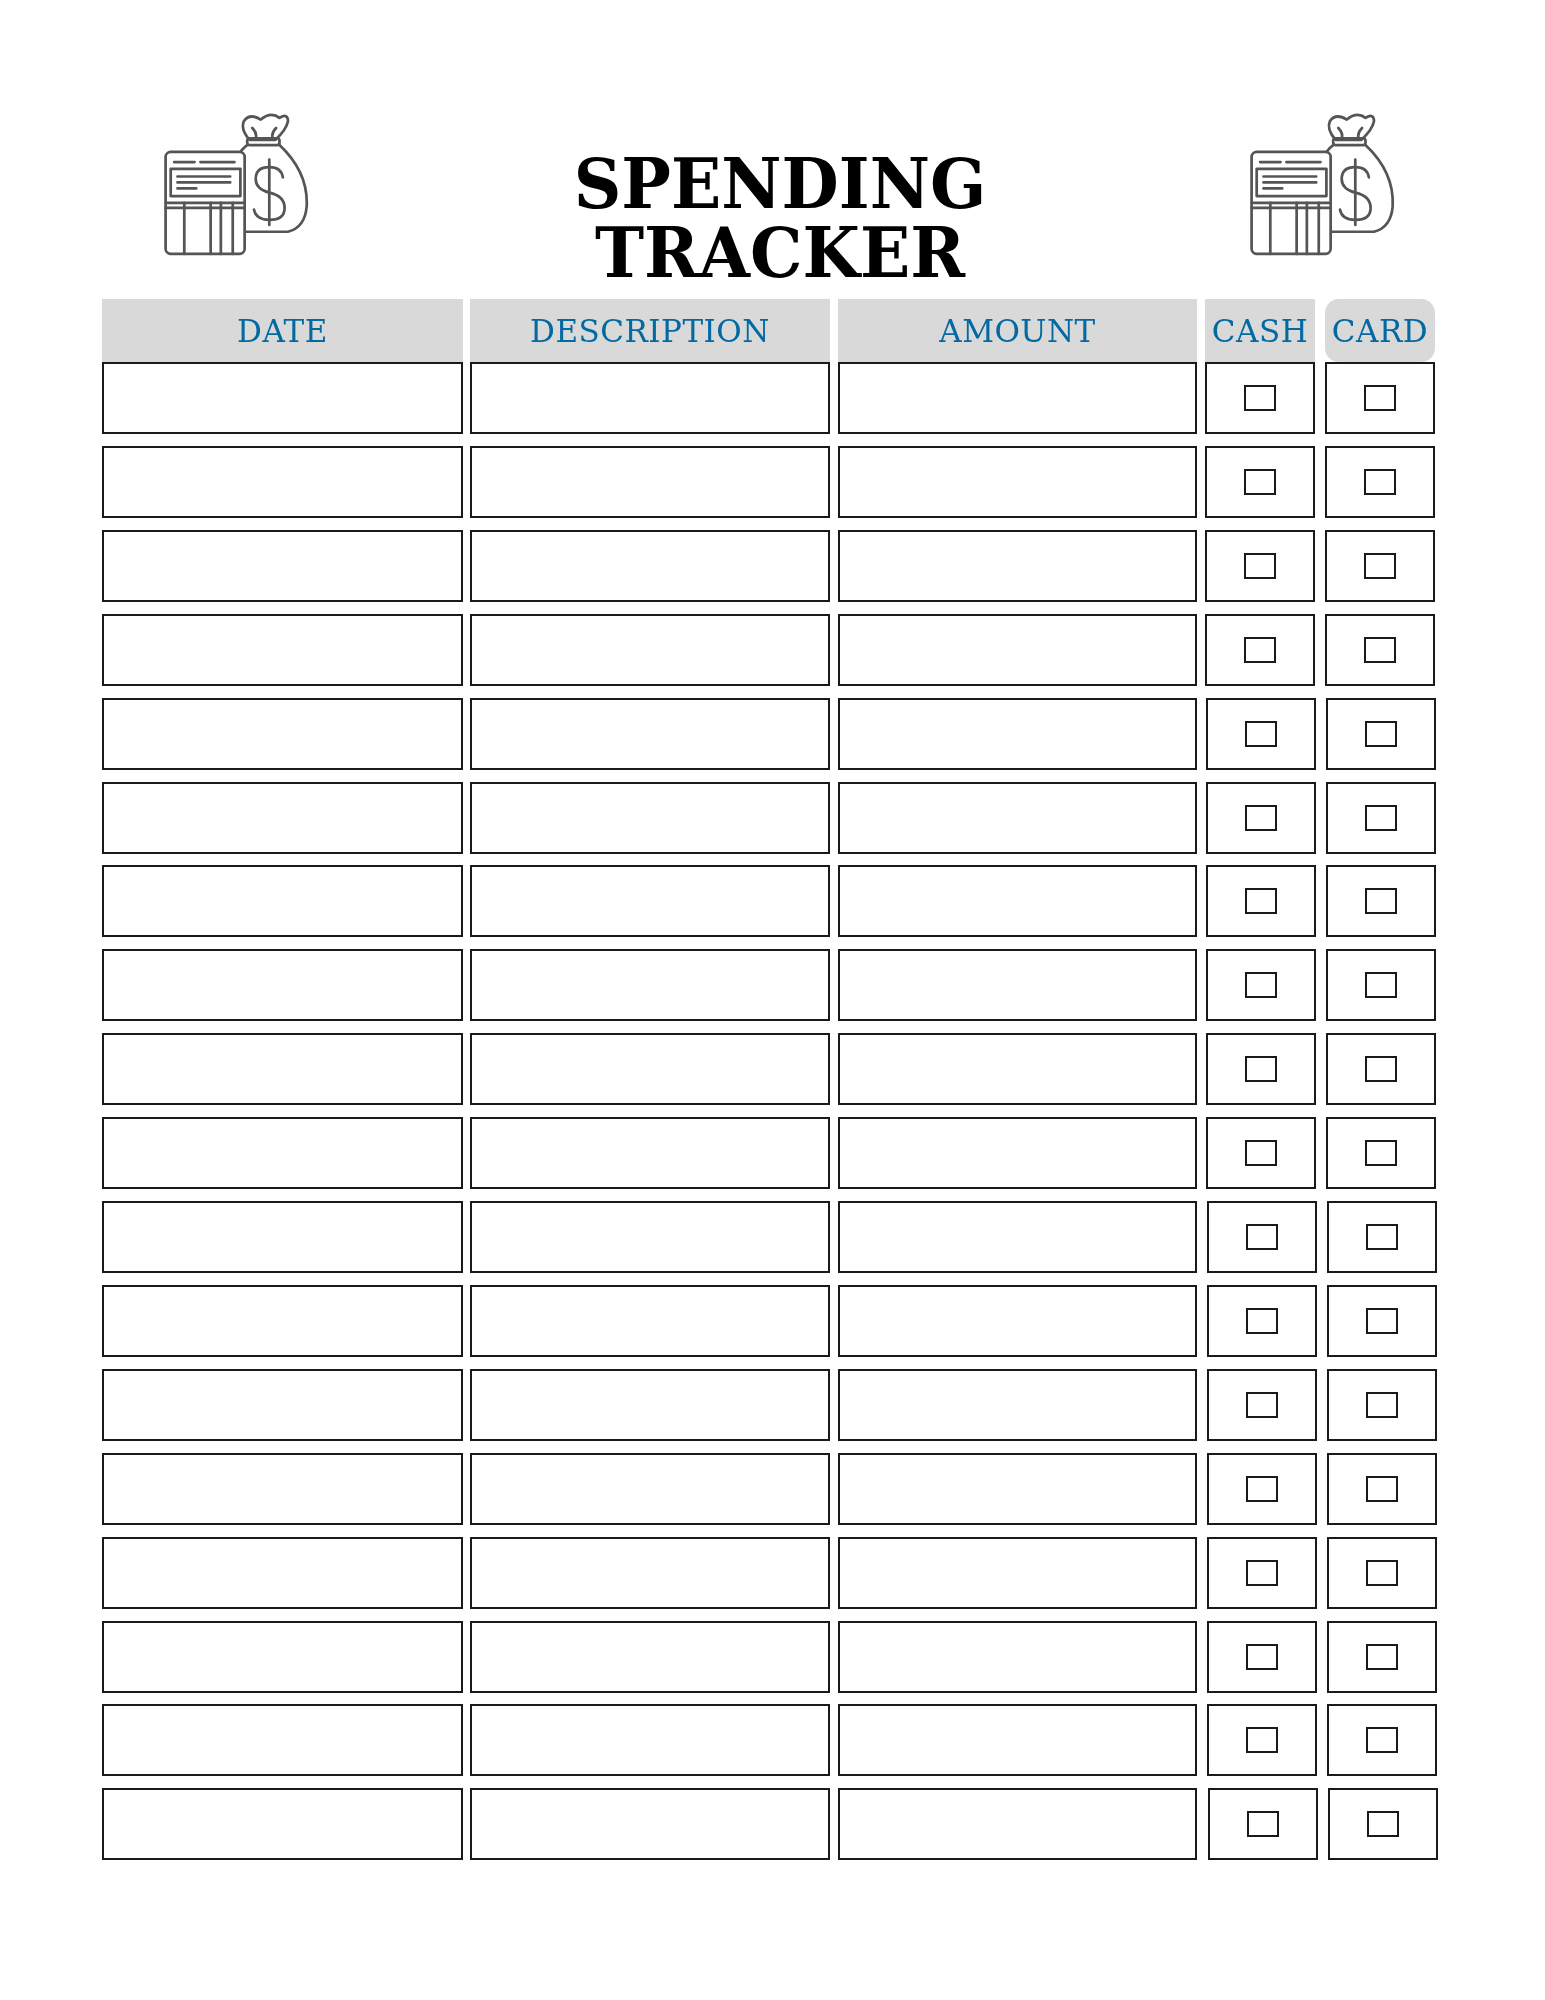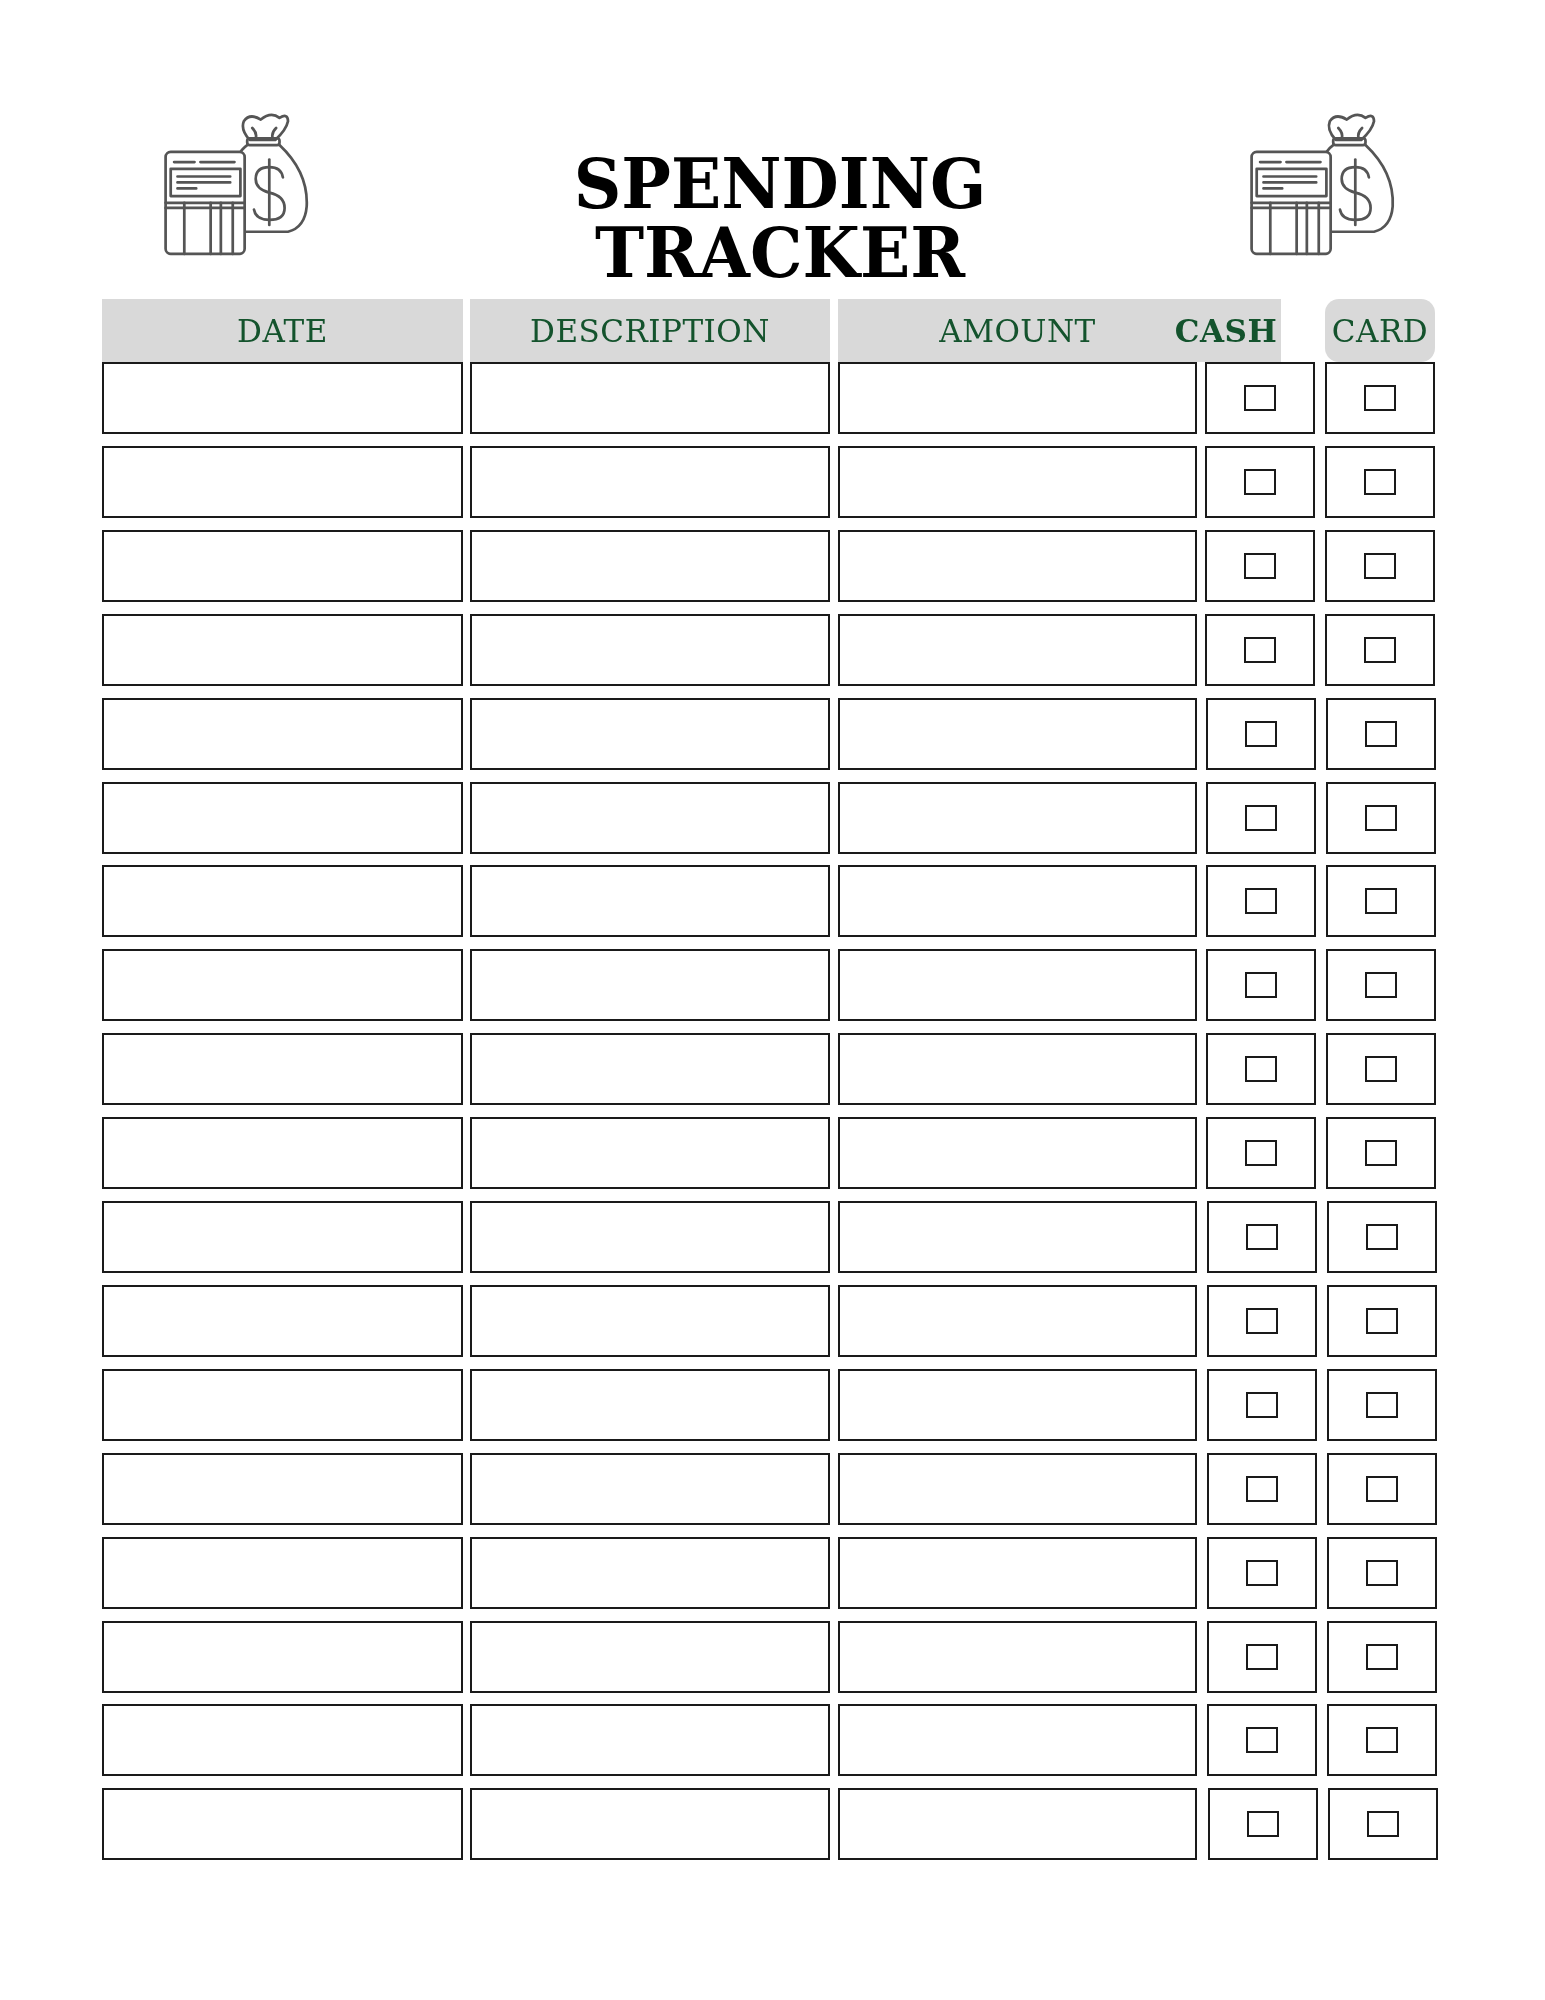--- a/index.html
+++ b/index.html
@@ -8,21 +8,21 @@
       position: absolute; left: 380px; top: 152px; width: 800px; text-align: center;
       font-family: "DejaVu Serif", serif; font-weight: bold; font-size: 66px; letter-spacing: 0px;
       color: #000; line-height: 1; transform: scaleY(1.05);
     }
     .icon { position: absolute; top: 100px; width: 170px; height: 170px; }
     .icon.left { left: 152px; }
     .icon.right { left: 1238px; }
     .header-cell {
       position: absolute; top: 299px; height: 63px; background: #d9d9d9;
       display: flex; align-items: center; justify-content: center;
-      font-family: "DejaVu Serif", "Liberation Serif", serif; font-size: 31px; color: #14532d;
+      font-family: "DejaVu Serif", "Liberation Serif", serif; font-size: 31px; color: #0369a1;
       letter-spacing: 0.5px;
     }
     .row { position: absolute; left: 0; width: 1545px; height: 72px; }
     .cell {
       position: absolute; top: 0; height: 72px; box-sizing: border-box;
       border: 2.5px solid #1a1a1a; background: #fff;
     }
     .cb {
       position: absolute; left: 50%; top: 50%; width: 32px; height: 26px;
       margin-left: -16px; margin-top: -13px; box-sizing: border-box;
@@ -67,21 +67,21 @@
     <path d="M30 85 L92 85 M30 92 L92 92 M30 99 L52 99"></path>
     <path d="M16 116 L109 116 M16 122 L109 122"></path>
     <path d="M38 116 L38 176 M69 116 L69 176 M81 116 L81 176 M95 116 L95 176"></path>
   </svg>
 </div>
 
 <div>
   <div class="header-cell" style="left:102px;width:361px;">DATE</div>
   <div class="header-cell" style="left:470px;width:360px;">DESCRIPTION</div>
   <div class="header-cell" style="left:838px;width:359px;">AMOUNT</div>
-  <div class="header-cell" style="left:1171px;width:110px;font-weight:bold;">CASH</div>
+  <div class="header-cell" style="left:1205px;width:110px;">CASH</div>
   <div class="header-cell" style="left:1325px;width:110px;border-radius:14px;">CARD</div>
 </div>
 
 <div id="table-body">
     <div class="row" style="top: 362px;">
       <div class="cell" style="left: 102px; width: 361px;"></div>
       <div class="cell" style="left: 470px; width: 360px;"></div>
       <div class="cell" style="left: 838px; width: 359px;"></div>
       <div class="cell" style="left: 1205px; width: 110px;">
         <div class="cb"></div>

